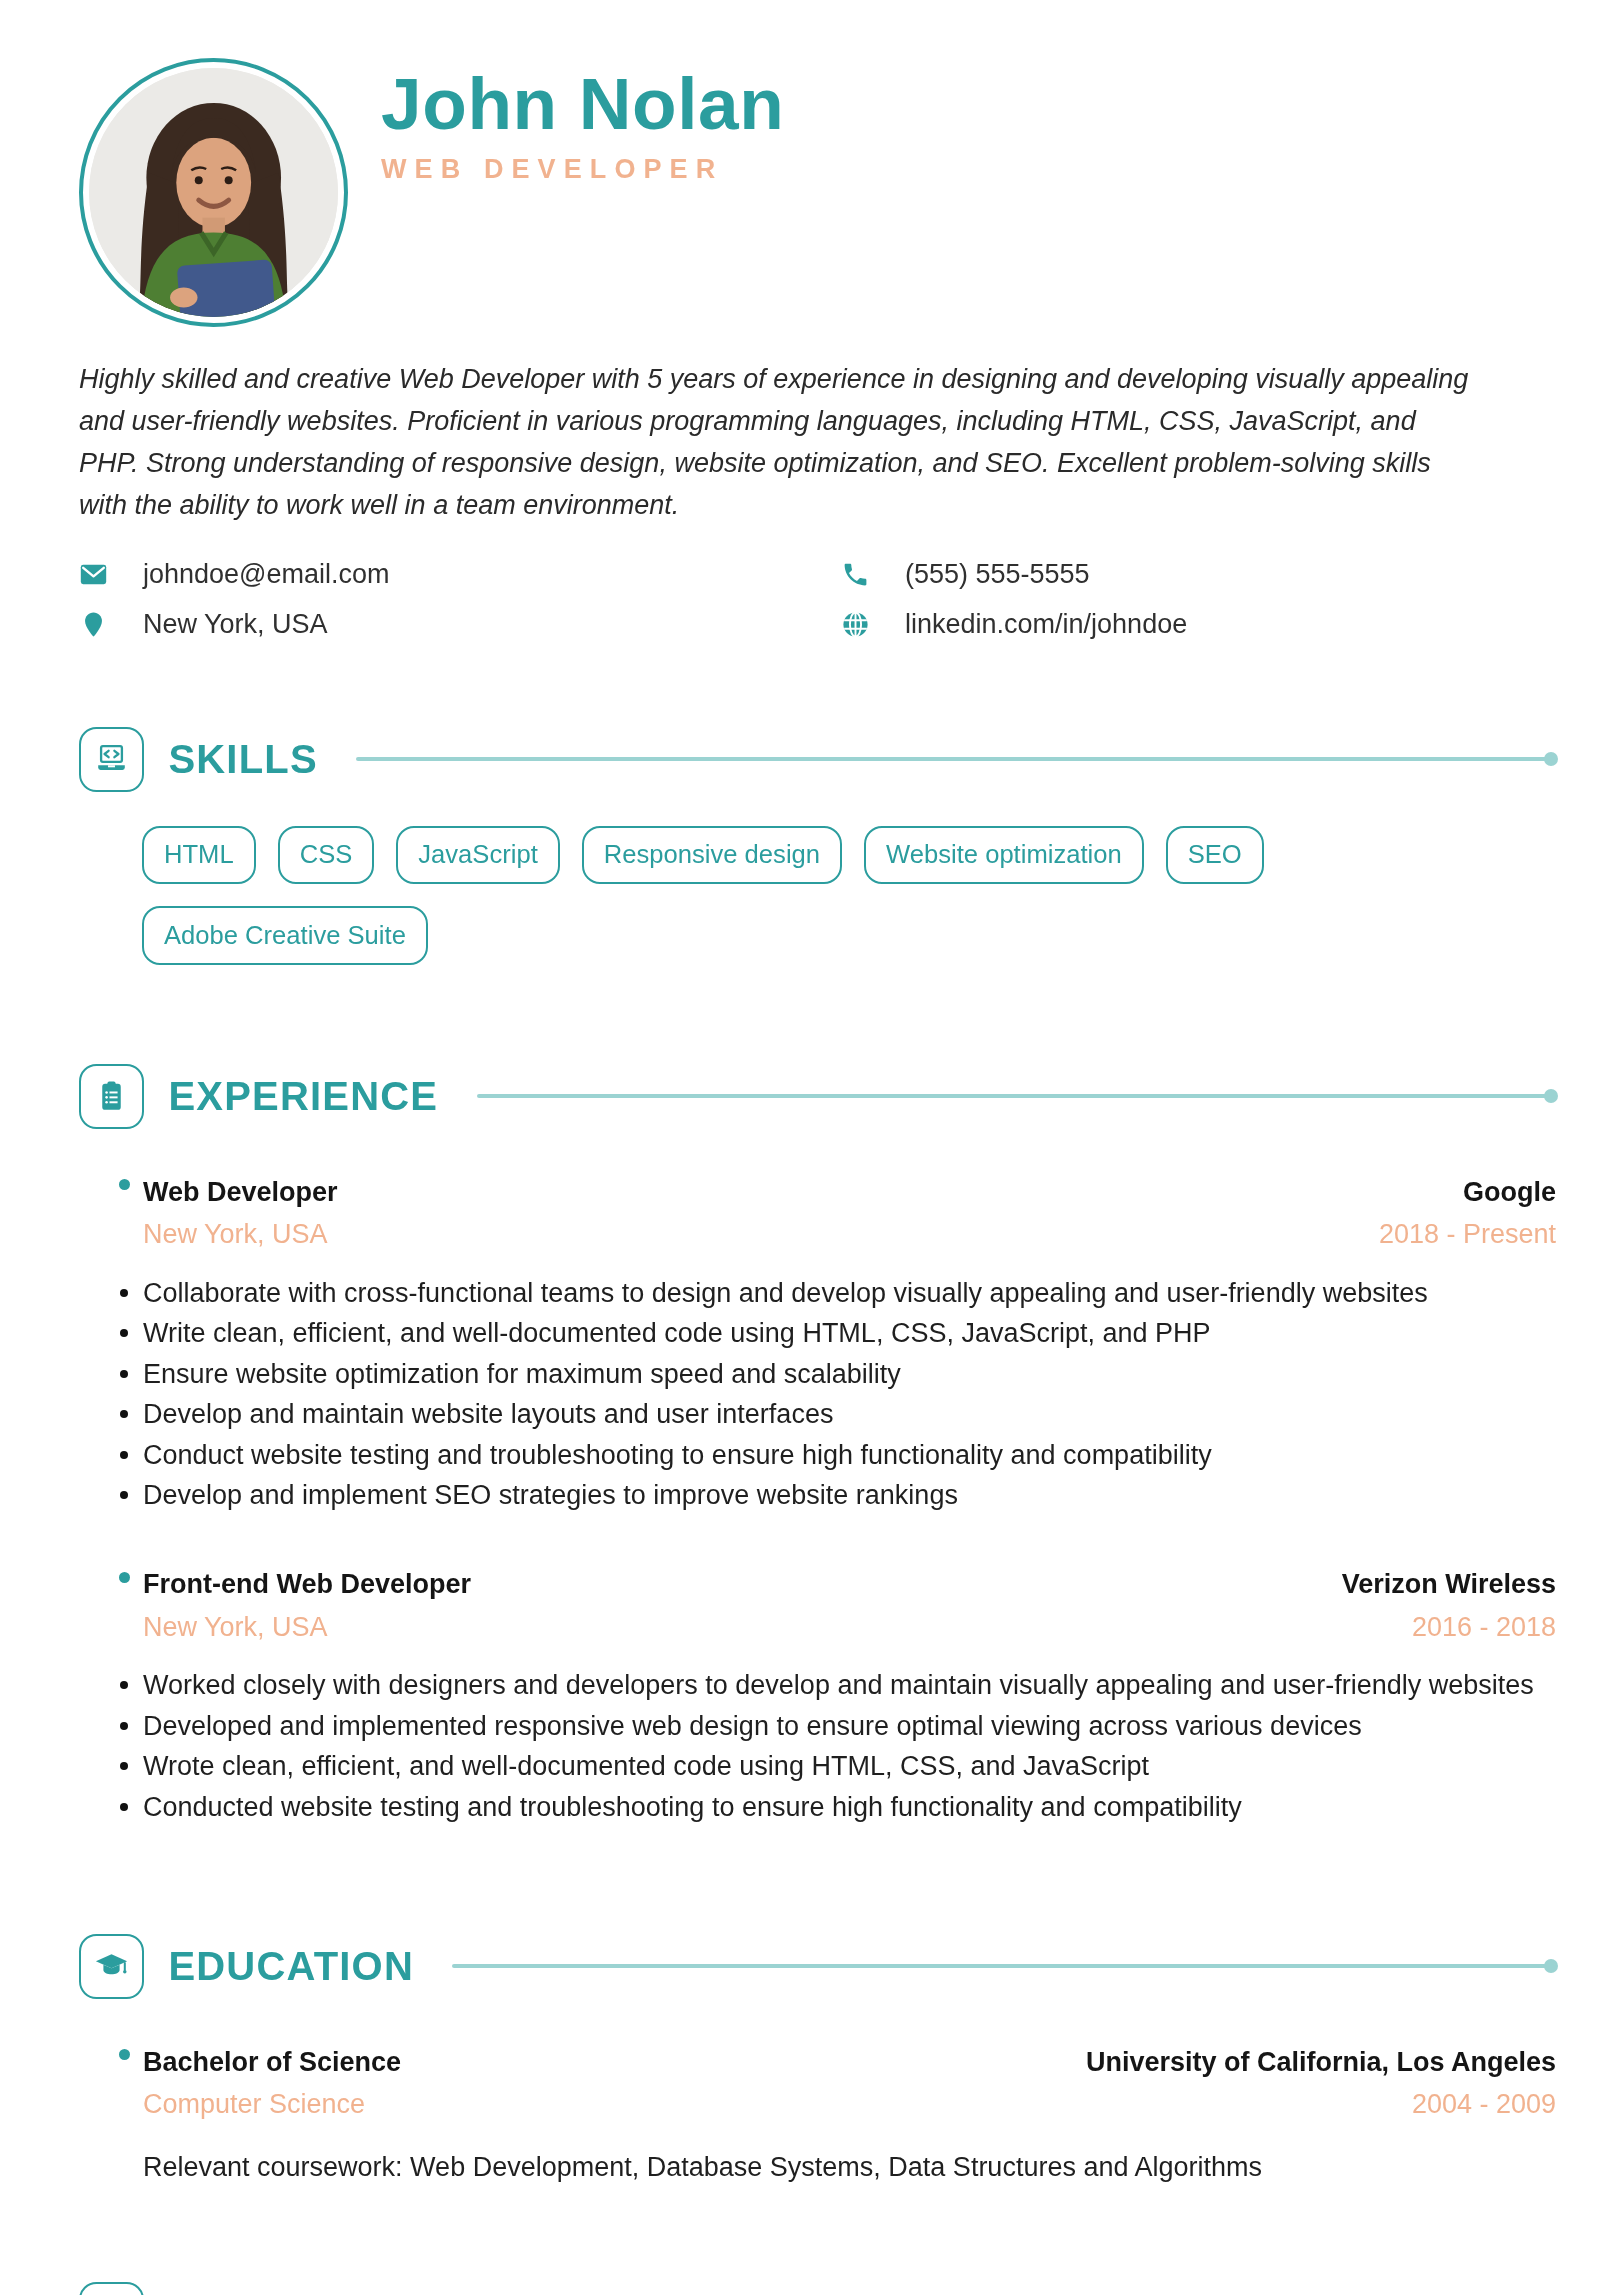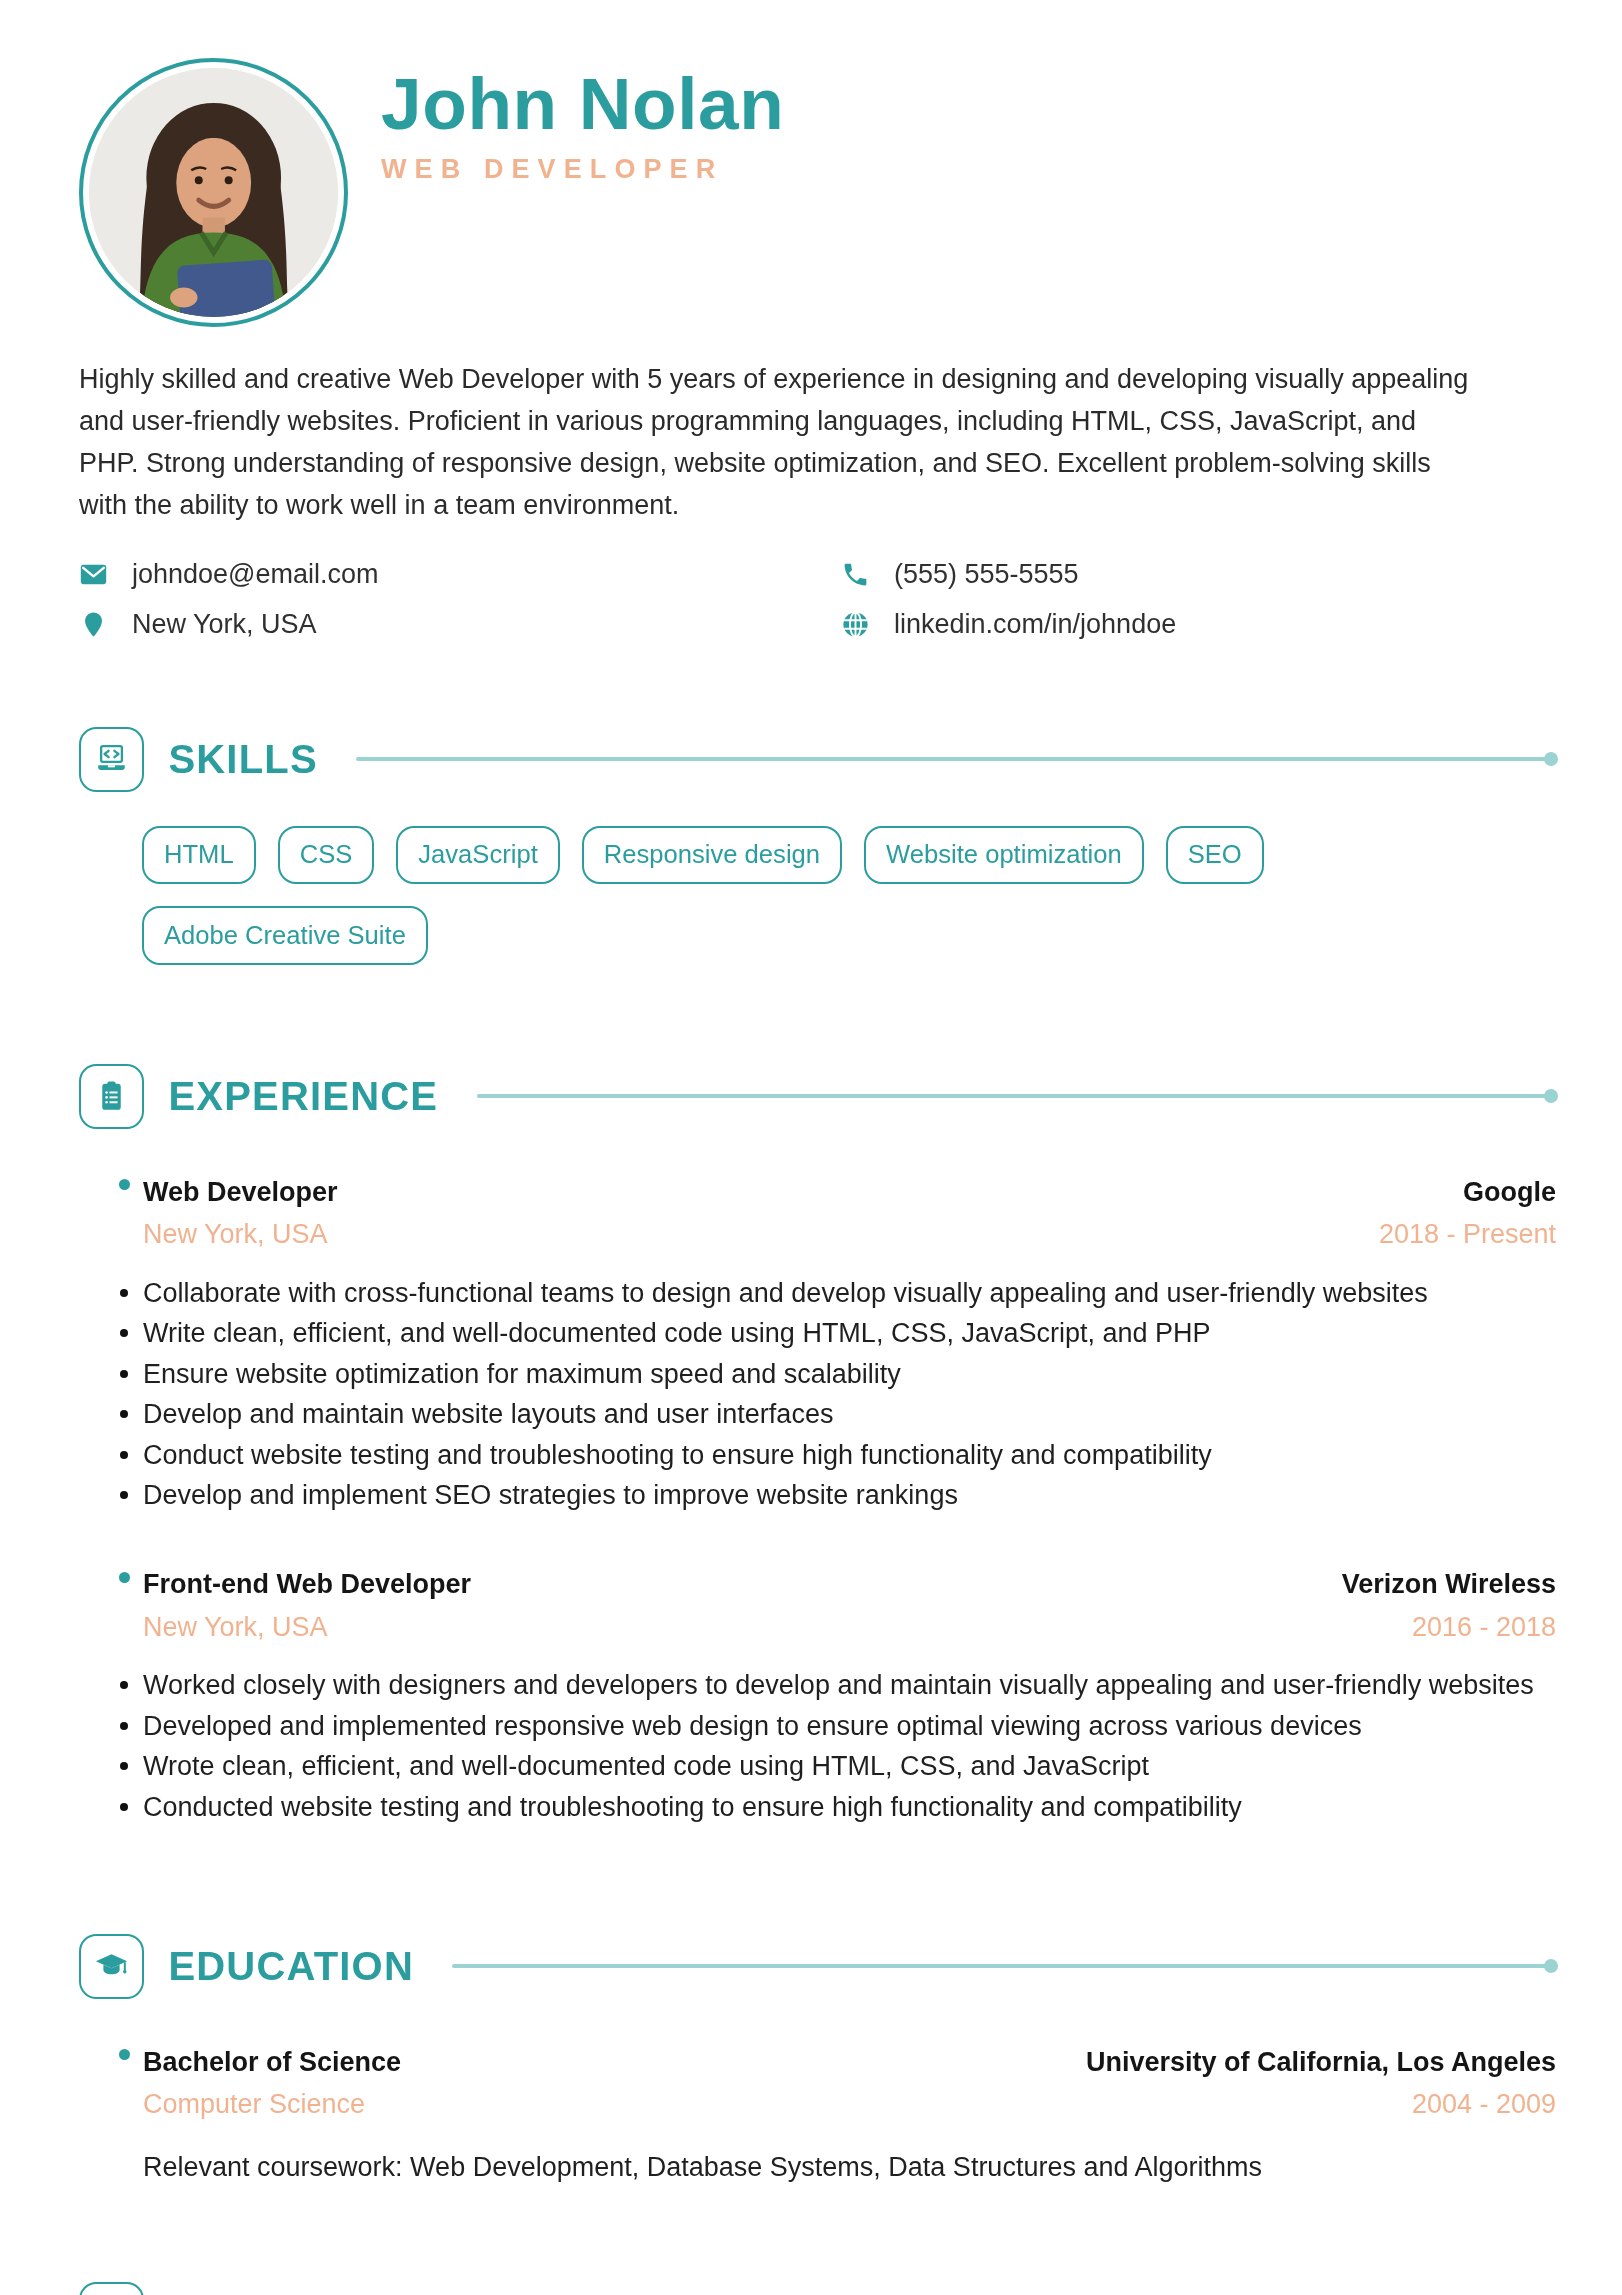--- a/index.html
+++ b/index.html
@@ -20,27 +20,27 @@
   .top{display:flex;gap:33px;align-items:flex-start;}
   .avatar-ring{
     width:269px;height:269px;border-radius:50%;
     border:4.7px solid var(--accent);padding:5.8px;flex:0 0 auto;background:#fff;
   }
   .avatar{width:100%;height:100%;border-radius:50%;overflow:hidden;background:#ebeae7;display:block;}
   .id-block{padding-top:4.7px;}
   .name{font-size:73px;font-weight:700;color:var(--accent);letter-spacing:0.6px;line-height:1.12;}
   .role{margin-top:9.3px;font-size:27px;font-weight:700;color:var(--peach);letter-spacing:8.1px;}
   
-  .summary{margin-top:31px;font-size:27px;line-height:42px;color:var(--text);max-width:1396px;}
+  .summary{margin-top:31px;font-size:27px;line-height:42px;color:var(--text);max-width:1396px;font-style:italic;}
   
   .contact-grid{
     margin-top:33px;display:grid;grid-template-columns:762px 1fr;
     row-gap:18.6px;
   }
-  .contact-item{display:flex;align-items:center;gap:24px;font-size:27px;color:#303030;}
+  .contact-item{display:flex;align-items:center;gap:35px;font-size:27px;color:#303030;}
   .cicon{width:29px;height:29px;flex:0 0 auto;color:var(--accent);display:flex;align-items:center;justify-content:center;}
   .cicon svg{width:100%;height:100%;}
   
   .section{margin-top:87px;}
   .section.experience{margin-top:99px;}
   .section.education{margin-top:108px;}
   .section.awards{margin-top:96px;}
   .section-header{display:flex;align-items:center;gap:24.4px;}
   .icon-box{
     width:65px;height:65px;border:2.9px solid var(--accent);border-radius:17.4px;

